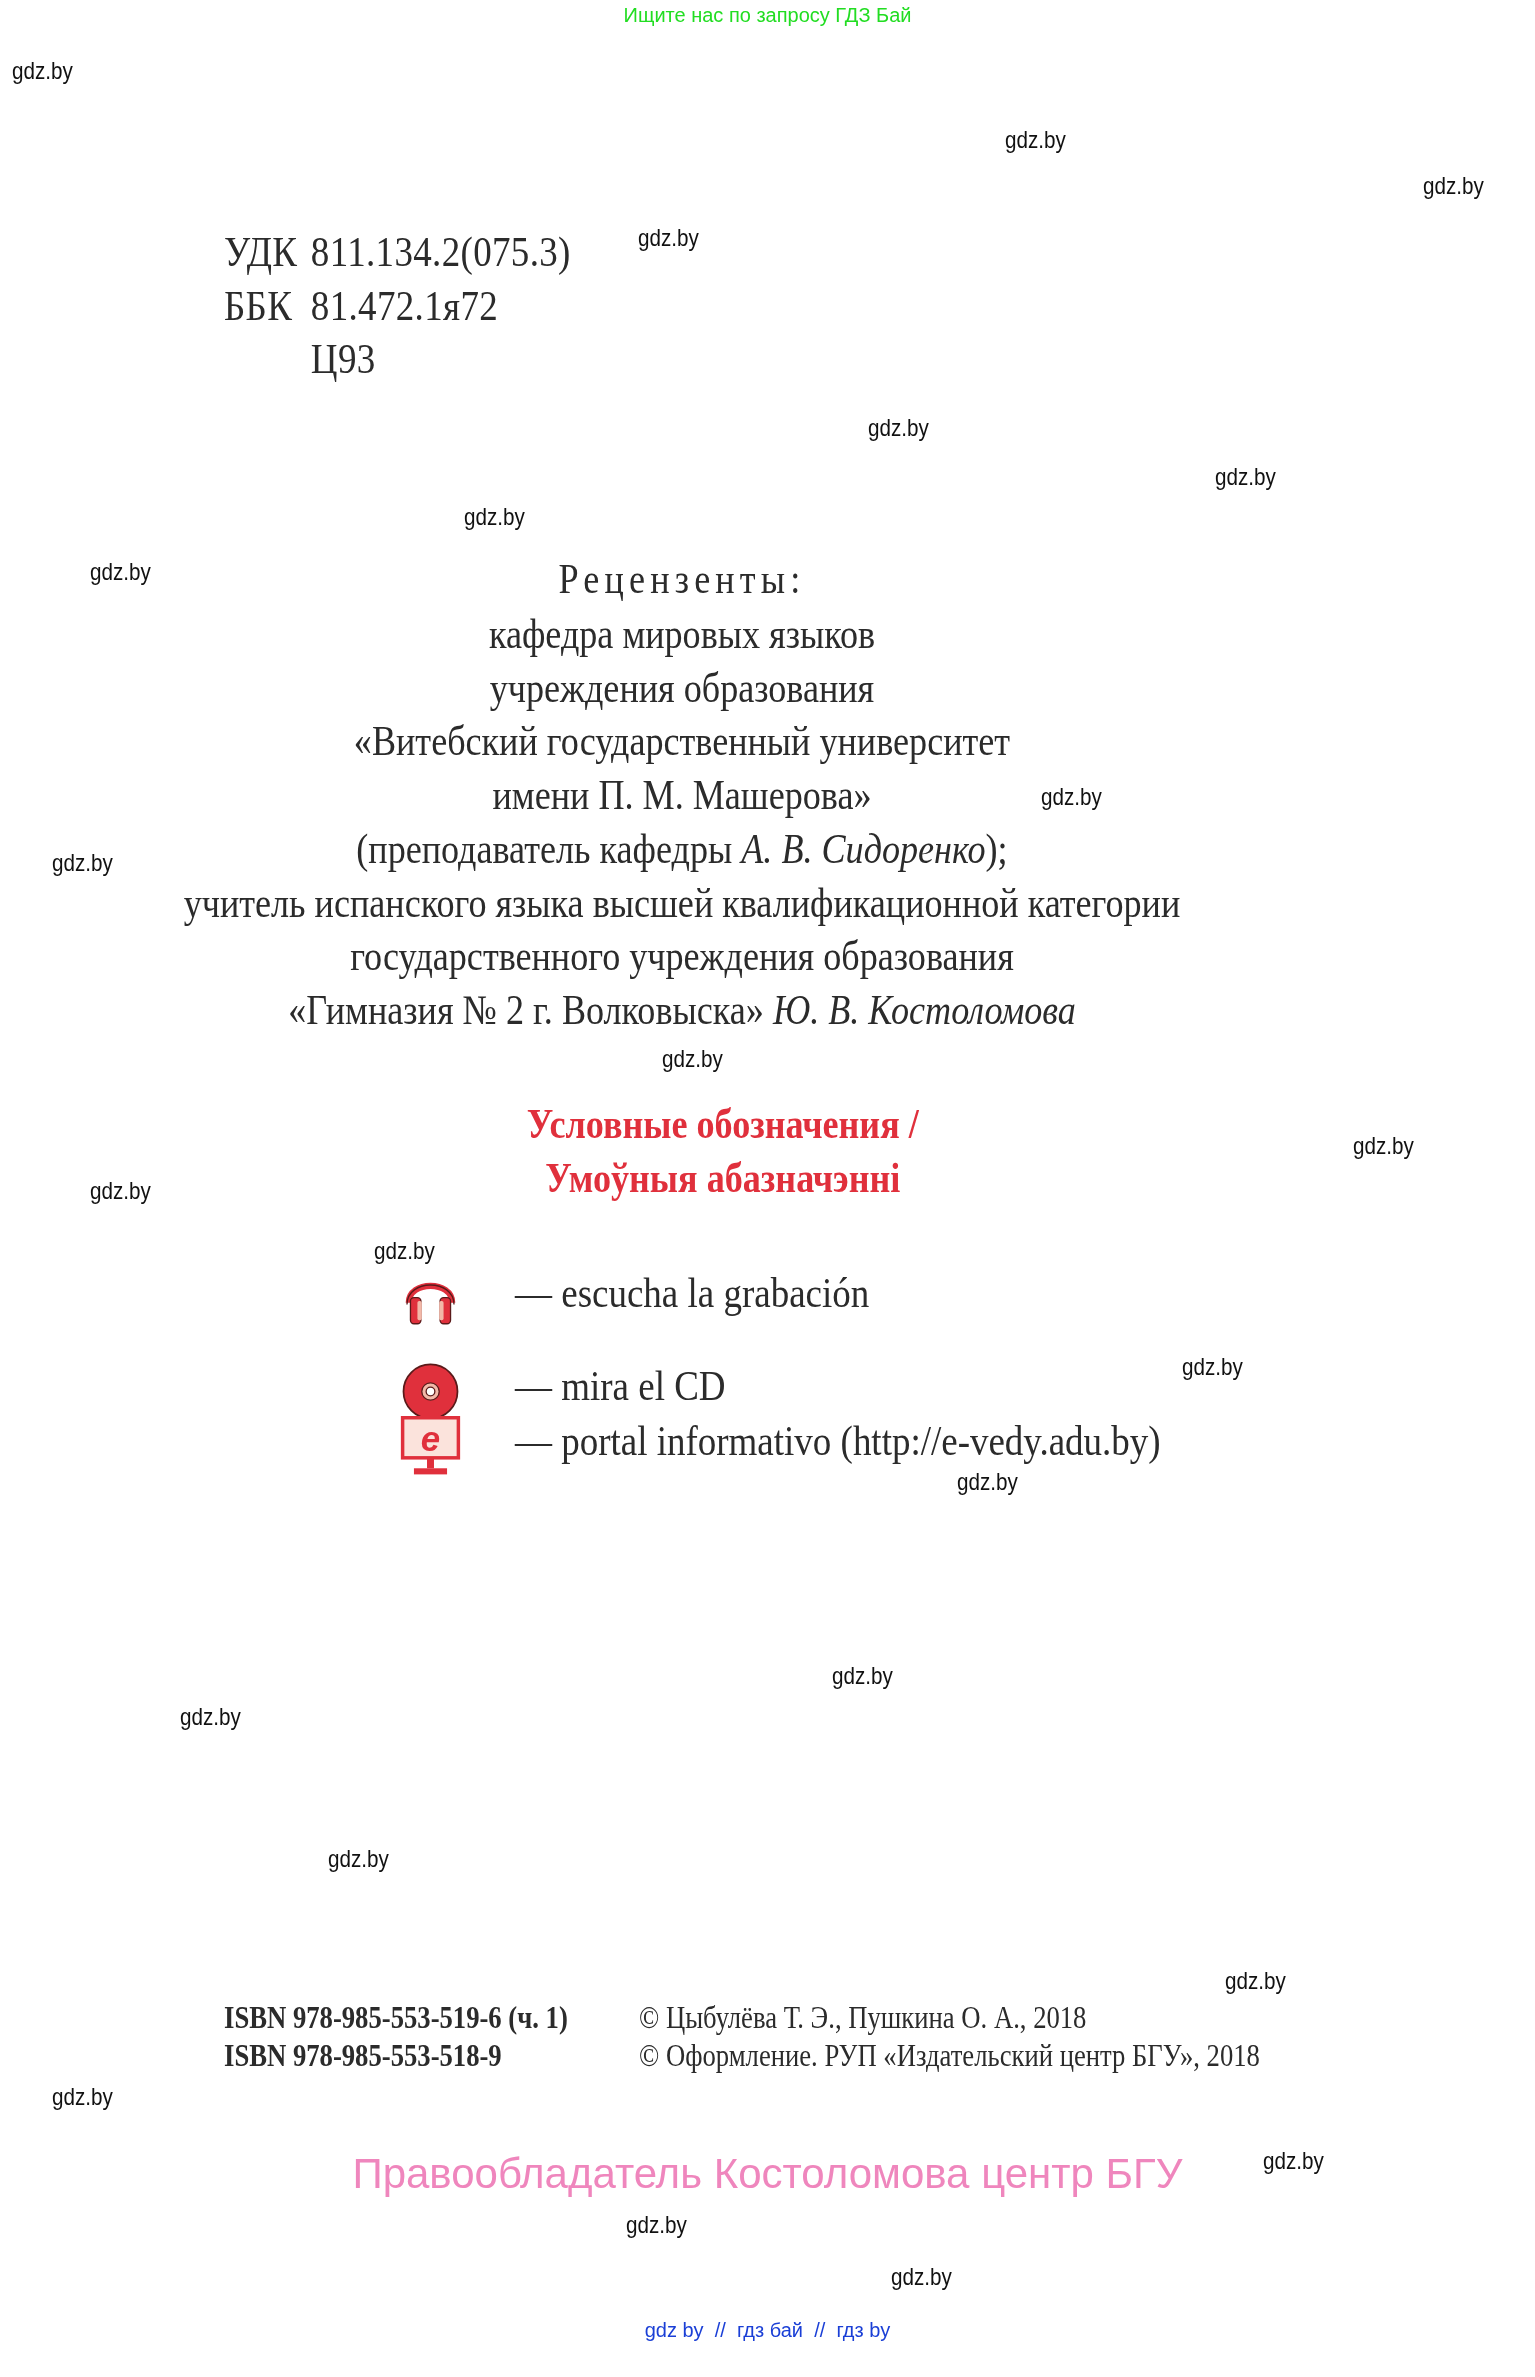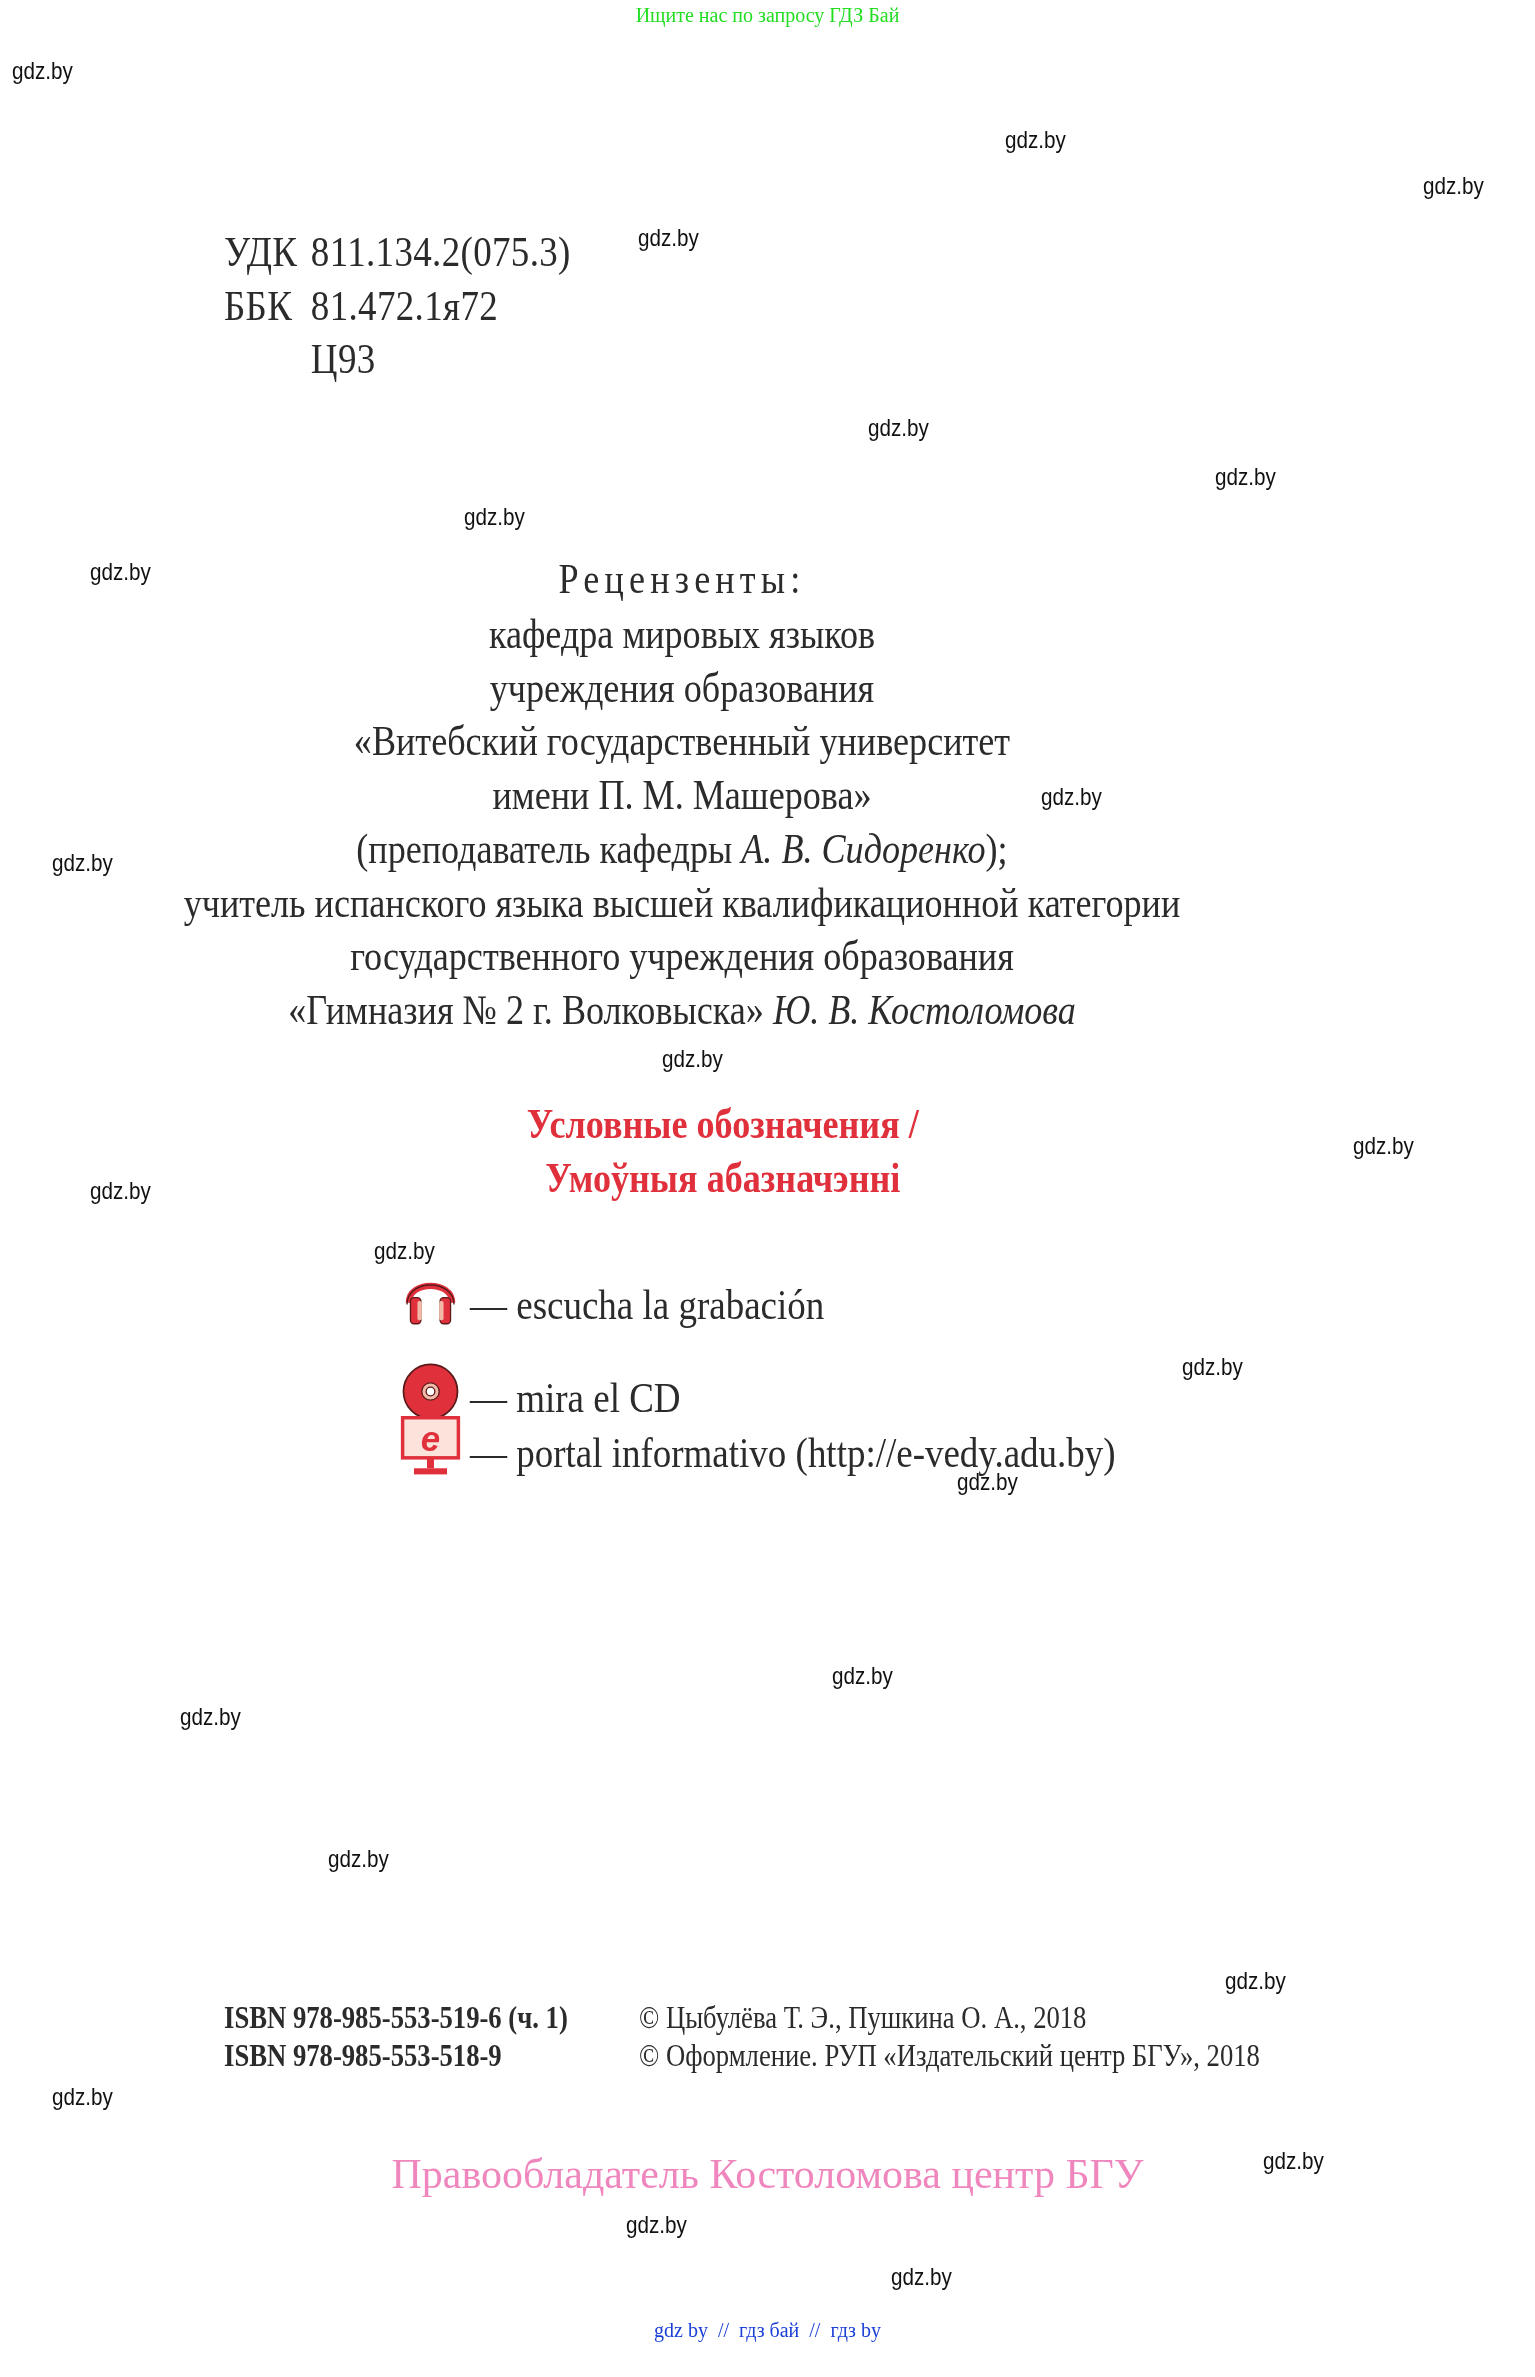--- a/index.html
+++ b/index.html
@@ -1,28 +1,28 @@
 <!DOCTYPE html>
 <html style="font-size:14px"><head>
 <meta charset="utf-8">
 <style>
   html, body { margin:0; padding:0; background:#ffffff; }
   body { width:1535px; height:2377px; position:relative; overflow:hidden; }
   .abs { position:absolute; white-space:nowrap; }
   .serif { font-family:"Liberation Serif", "DejaVu Serif", serif; color:#2b2b2b; }
-  .sans { font-family:Liberation Serif, serif; }
+  .sans { font-family:Liberation Sans, sans-serif; }
   .banner { top:3.5px; left:0; width:1535px; text-align:center; font-size:20px; color:#22dd22; }
   .wm { font-family:"Liberation Sans", "DejaVu Sans", sans-serif; font-size:24px; color:#111; transform:scaleX(0.86); transform-origin:left top; }
   .udk { font-size:43px; transform:scaleX(0.86); transform-origin:left top; letter-spacing:0.4px; }
   .udk .lbl { display:inline-block; width:101px; }
   .rev { left:0; width:1586px; text-align:center; font-size:42px; transform:scaleX(0.86); transform-origin:left top; }
   .rev-title { letter-spacing:6px; }
   .it { font-style:italic; }
   .red-h { left:0; width:1681px; text-align:center; font-size:42px; font-weight:bold; color:#e0303c; transform:scaleX(0.86); transform-origin:left top; }
-  .legend-row { left:400px; height:61px; display:flex; align-items:flex-end; }
+  .legend-row { left:400px; height:61px; display:flex; align-items:flex-start;gap:45px; }
   .legend-row .txt { font-size:43px; transform:scaleX(0.86); transform-origin:left center; margin-left:8.7px; }
   .icon { width:61px; height:61px; display:inline-block; }
   .isbn { font-size:31px; transform:scaleX(0.86); transform-origin:left top; }
   .isbn b { font-weight:bold; }
   .holder { left:0; width:1535px; text-align:center; top:2150px; font-size:42px; color:#ef86bd; }
   .footer { left:0; width:1535px; text-align:center; top:2319px; font-size:20px; color:#1a3fd6; }
 </style>
 </head>
 <body>
 

